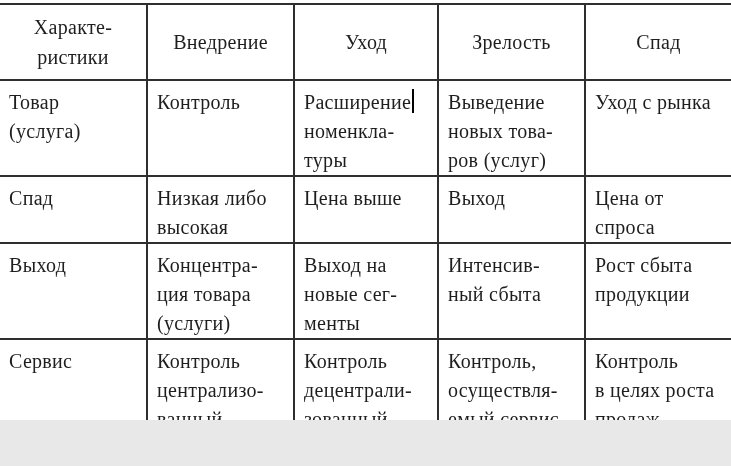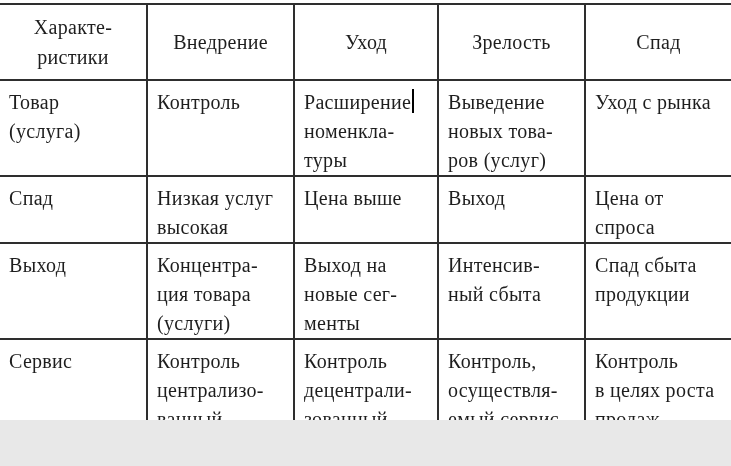--- a/index.html
+++ b/index.html
@@ -91,38 +91,38 @@
           <td>Расширение<span class="caret"></span>
 номенкла-
 туры</td>
           <td>Выведение
 новых това-
 ров (услуг)</td>
           <td>Уход с рынка</td>
         </tr>
         <tr class="row-1">
           <td>Спад</td>
-          <td>Низкая услуг
+          <td>Низкая либо
 высокая</td>
           <td>Цена выше</td>
           <td>Выход</td>
           <td>Цена от
 спроса</td>
         </tr>
         <tr class="row-2">
           <td>Выход</td>
           <td>Концентра-
 ция товара
 (услуги)</td>
           <td>Выход на
 новые сег-
 менты</td>
           <td>Интенсив-
 ный сбыта</td>
-          <td>Спад сбыта
+          <td>Рост сбыта
 продукции</td>
         </tr>
         <tr class="row-3">
           <td>Сервис</td>
           <td>Контроль
 централизо-
 ванный</td>
           <td>Контроль
 децентрали-
 зованный</td>

